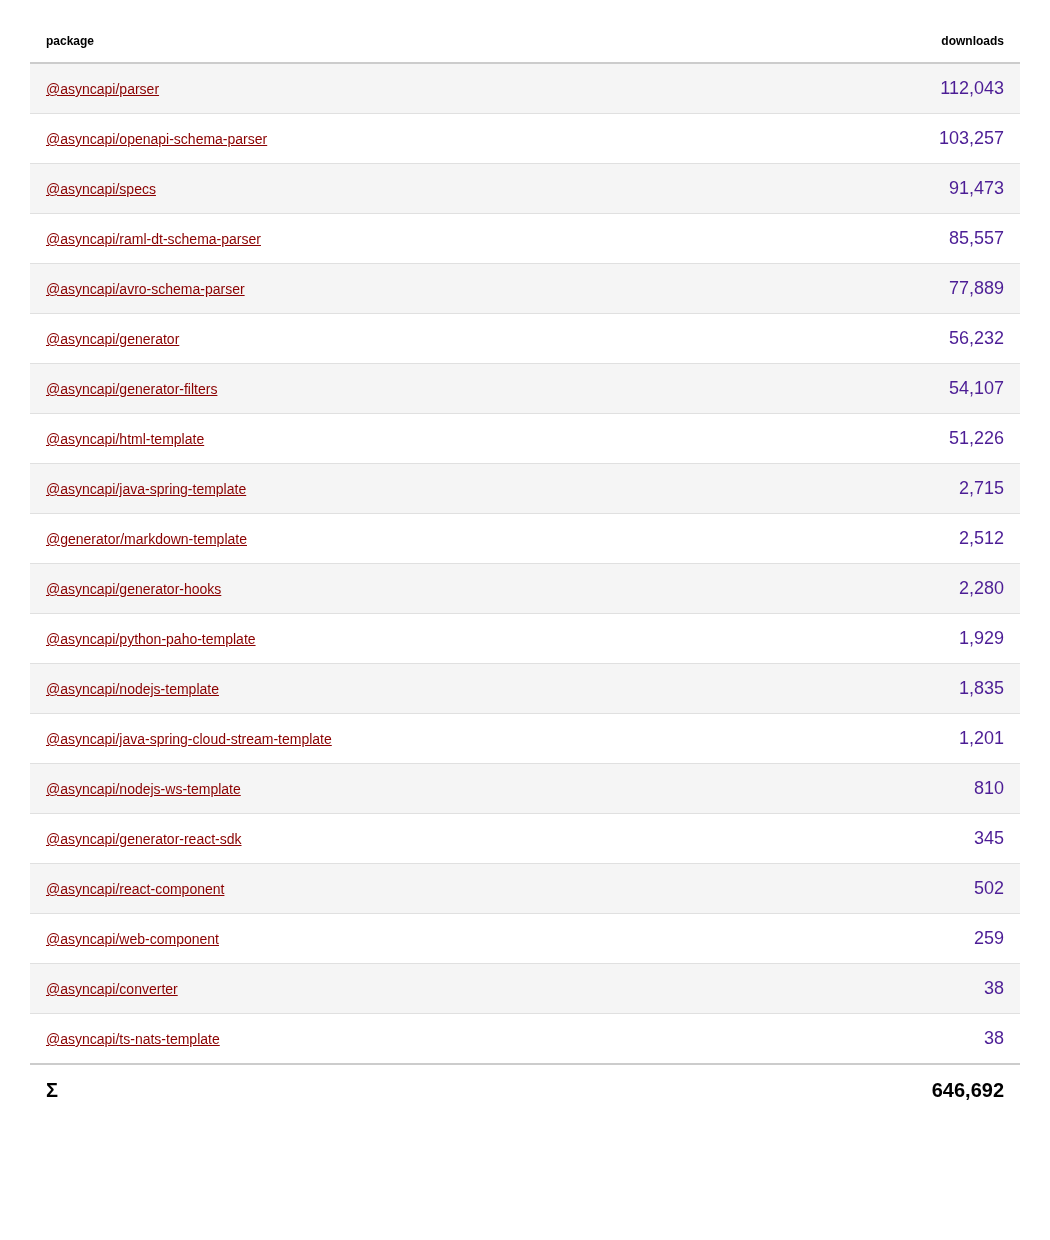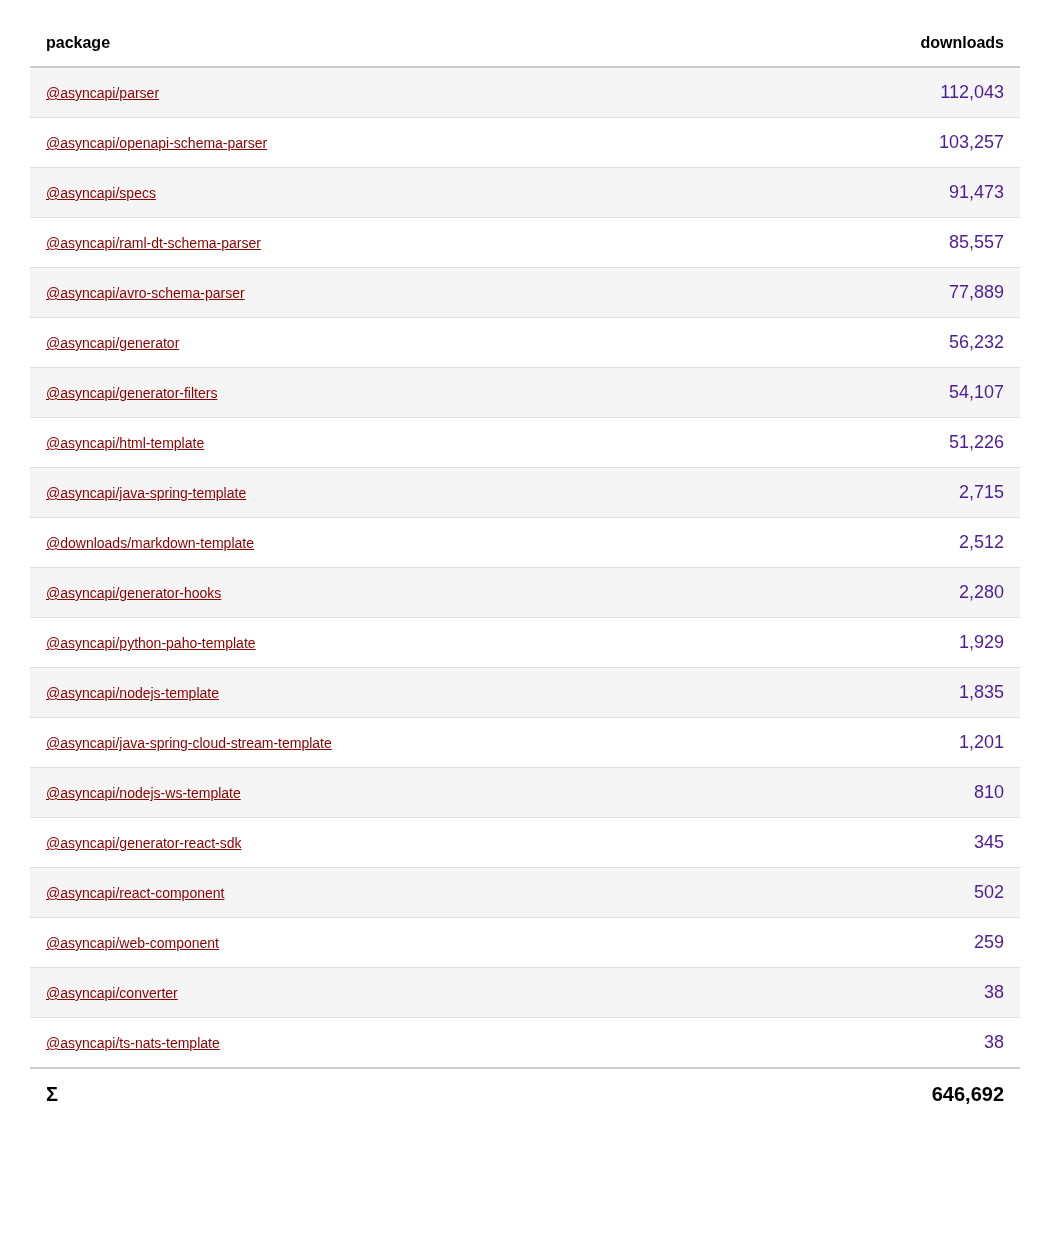--- a/index.html
+++ b/index.html
@@ -22,21 +22,21 @@
     }
 
     table {
       width: 100%;
       border-collapse: collapse;
     }
 
     thead tr th {
       text-align: left;
       font-weight: bold;
-      font-size: 16px;
+      font-size: 12px;
       padding: 14px 16px;
       border-bottom: 2px solid #cccccc;
       background: #ffffff;
     }
 
     thead tr th:last-child {
       text-align: right;
     }
 
     tbody tr {
@@ -120,21 +120,21 @@
         </tr>
         <tr>
           <td><a href="#">@asyncapi/html-template</a></td>
           <td>51,226</td>
         </tr>
         <tr>
           <td><a href="#">@asyncapi/java-spring-template</a></td>
           <td>2,715</td>
         </tr>
         <tr>
-          <td><a href="#">@downloads/markdown-template</a></td>
+          <td><a href="#">@generator/markdown-template</a></td>
           <td>2,512</td>
         </tr>
         <tr>
           <td><a href="#">@asyncapi/generator-hooks</a></td>
           <td>2,280</td>
         </tr>
         <tr>
           <td><a href="#">@asyncapi/python-paho-template</a></td>
           <td>1,929</td>
         </tr>

